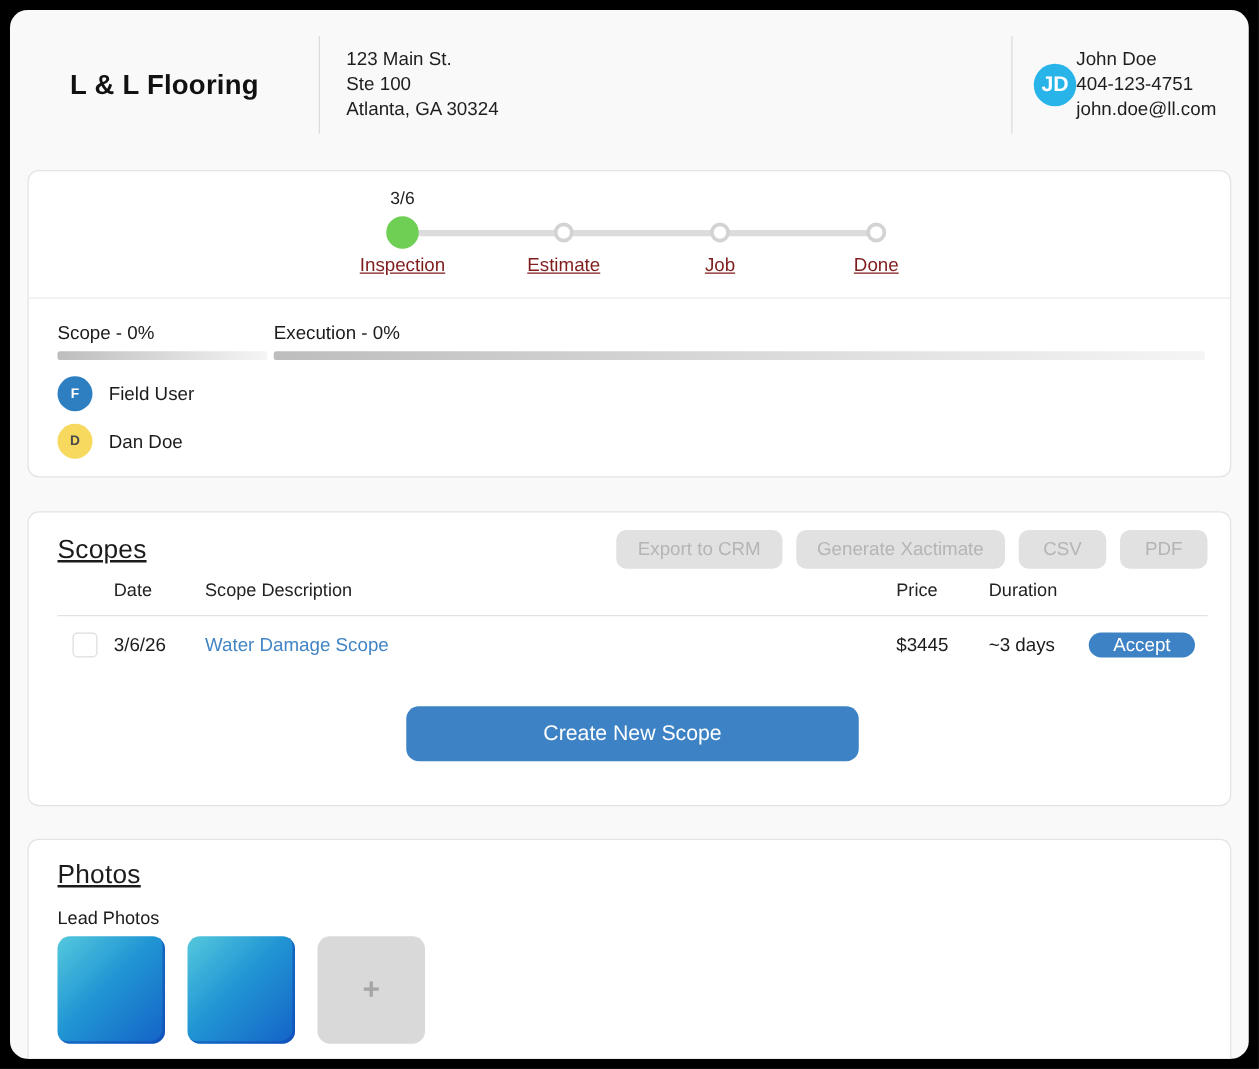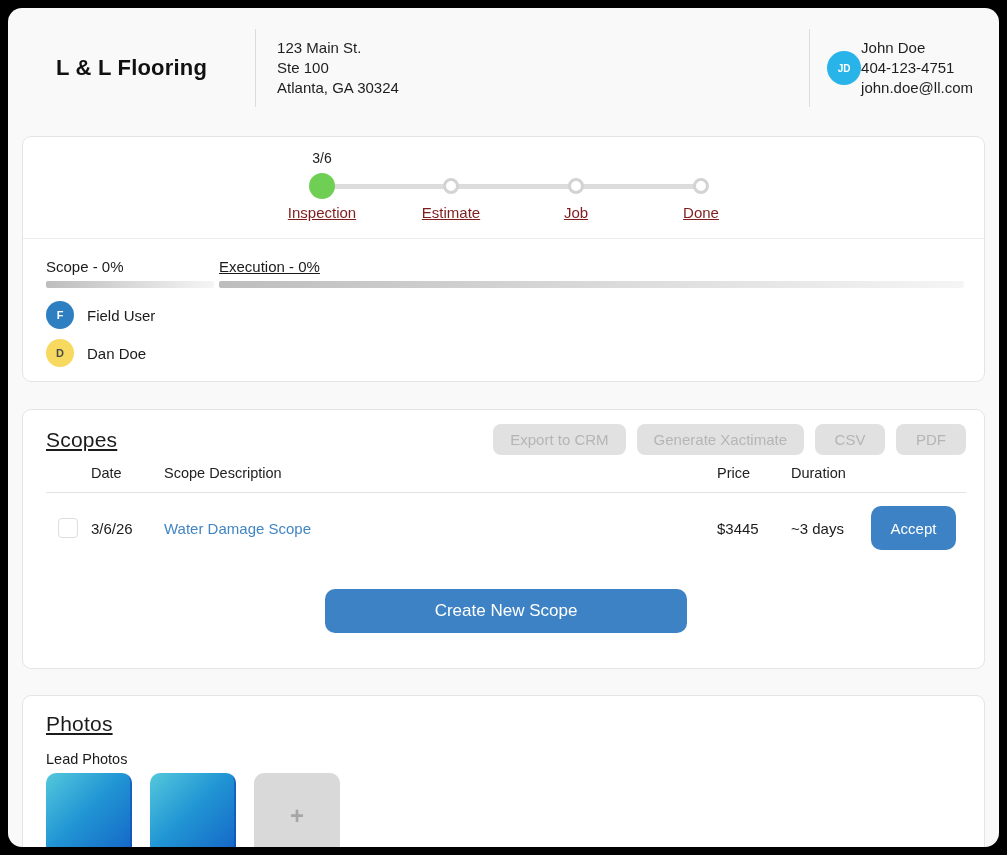--- a/index.html
+++ b/index.html
@@ -12,21 +12,21 @@
   
   .header { display:flex; align-items:center; height:120px; padding:0 26px 0 48px; }
   .company-name { font-size:22px; font-weight:700; color:#111; letter-spacing:.2px; }
   .vdiv { width:1px; height:78px; background:#dcdcdc; }
   .vdiv1 { margin-left:48px; }
   .address { margin-left:21px; font-size:15px; line-height:20px; color:#1e1e1e; }
   .hspacer { flex:1; }
   .contact-wrap { display:flex; align-items:center; }
   .contact-wrap .vdiv { margin-right:17px; }
   .avatar { border-radius:50%; display:flex; align-items:center; justify-content:center; font-weight:700; color:#fff; flex:0 0 auto; }
-  .avatar-jd { width:34px; height:34px; background:#29b4e9; font-size:10px; }
+  .avatar-jd { width:34px; height:34px; background:#29b4e9; font-size:17px; }
   .contact { font-size:15px; line-height:20px; color:#1e1e1e; }
 
   
   .card { background:#fff; border:1px solid #e4e4e4; border-radius:9px; margin:0 14px; }
   .card-progress { margin-top:8px; }
   .card-scopes { margin-top:27px; }
   .card-photos { margin-top:26px; height:260px; }
 
   
   .stepper { position:relative; height:101px; }
@@ -35,21 +35,21 @@
   .step-dot { position:absolute; border-radius:50%; }
   .dot-active { width:26px; height:26px; background:#6fcf55; top:36px; }
   .dot-pending { width:16px; height:16px; background:#fff; border:3px solid #d3d3d3; top:41px; }
   .dot-0 { left:286px; } .dot-1 { left:420px; } .dot-2 { left:545px; } .dot-3 { left:670px; }
   .step-label { position:absolute; top:67px; transform:translateX(-50%); font-size:15px; color:#7f1d1d; white-space:nowrap;text-decoration:underline; }
   .lbl-0 { left:299px; } .lbl-1 { left:428px; } .lbl-2 { left:553px; } .lbl-3 { left:678px; }
   .card-divider { border:none; border-top:1px solid #ececec; margin:0; }
 
   .progress-section { padding:0 20px 14px 23px; }
   .progress-labels { display:flex; margin-top:19px; font-size:15px; color:#1b1b1b; }
-  .pl-0 { width:173px; } .pl-1 { flex:1;text-decoration:underline; }
+  .pl-0 { width:173px; } .pl-1 { flex:1; }
   .progress-bars { display:flex; gap:5px; margin-top:6px; }
   .pbar { height:7px; border-radius:2px; background:linear-gradient(to right,#bdbdbd,#f5f5f5); }
   .pb-0 { width:168px; } .pb-1 { flex:1; }
 
   .assignees { margin-top:13px; display:flex; flex-direction:column; gap:10px; }
   .assignee { display:flex; align-items:center; height:28px; }
   .avatar-sm { width:28px; height:28px; font-size:11px; }
   .av-f { background:#2d7fc1; }
   .av-d { background:#f7d960; color:#4a4a4a; }
   .assignee-name { margin-left:13px; font-size:15px; color:#1b1b1b; }
@@ -67,21 +67,21 @@
   .trow { display:grid; grid-template-columns:40px 78px 1fr 74px 80px 95px; align-items:center; }
   .thead { font-size:14.5px; color:#222; padding-bottom:11px; border-bottom:1px solid #e2e2e2; }
   .tbody-row { padding:13px 0 10px 0; font-size:15px; color:#1b1b1b; }
   .cell-date { padding-left:5px; }
   .checkbox { width:20px; height:20px; margin-left:12px; border:1px solid #ddd; border-radius:4px; background:#fff; cursor:pointer; }
   .scope-link { color:#4285c4; text-decoration:none; font-size:15px; cursor:pointer; }
   .btn-primary {
     background:#3d82c4; color:#fff; border:none; border-radius:10px;
     font-family:inherit; cursor:pointer;
   }
-  .accept-btn { width:85px; height:44px; font-size:15px; }
+  .accept-btn { width:85px; height:20px; font-size:15px; }
   .create-btn { display:block; width:362px; height:44px; font-size:17px; margin:29px auto 0 auto; }
   .create-wrap { padding-bottom:35px; }
 
   
   .photos-inner { padding:16px 23px 0 23px; }
   .photos-sub { margin-top:15px; font-size:14.5px; color:#1b1b1b; }
   .photo-row { display:flex; gap:18px; margin-top:6px; }
   .thumb { width:86px; height:86px; border-radius:10px; cursor:pointer; }
   .thumb-photo { background:linear-gradient(135deg,#55c8dc 0%,#2196d4 45%,#1462c6 100%); box-shadow:inset -2px -2px 0 rgba(16,70,180,.55); }
   .thumb-add { background:#d9d9d9; display:flex; align-items:center; justify-content:center; color:#a6a6a6; font-size:24px; font-weight:700; }

